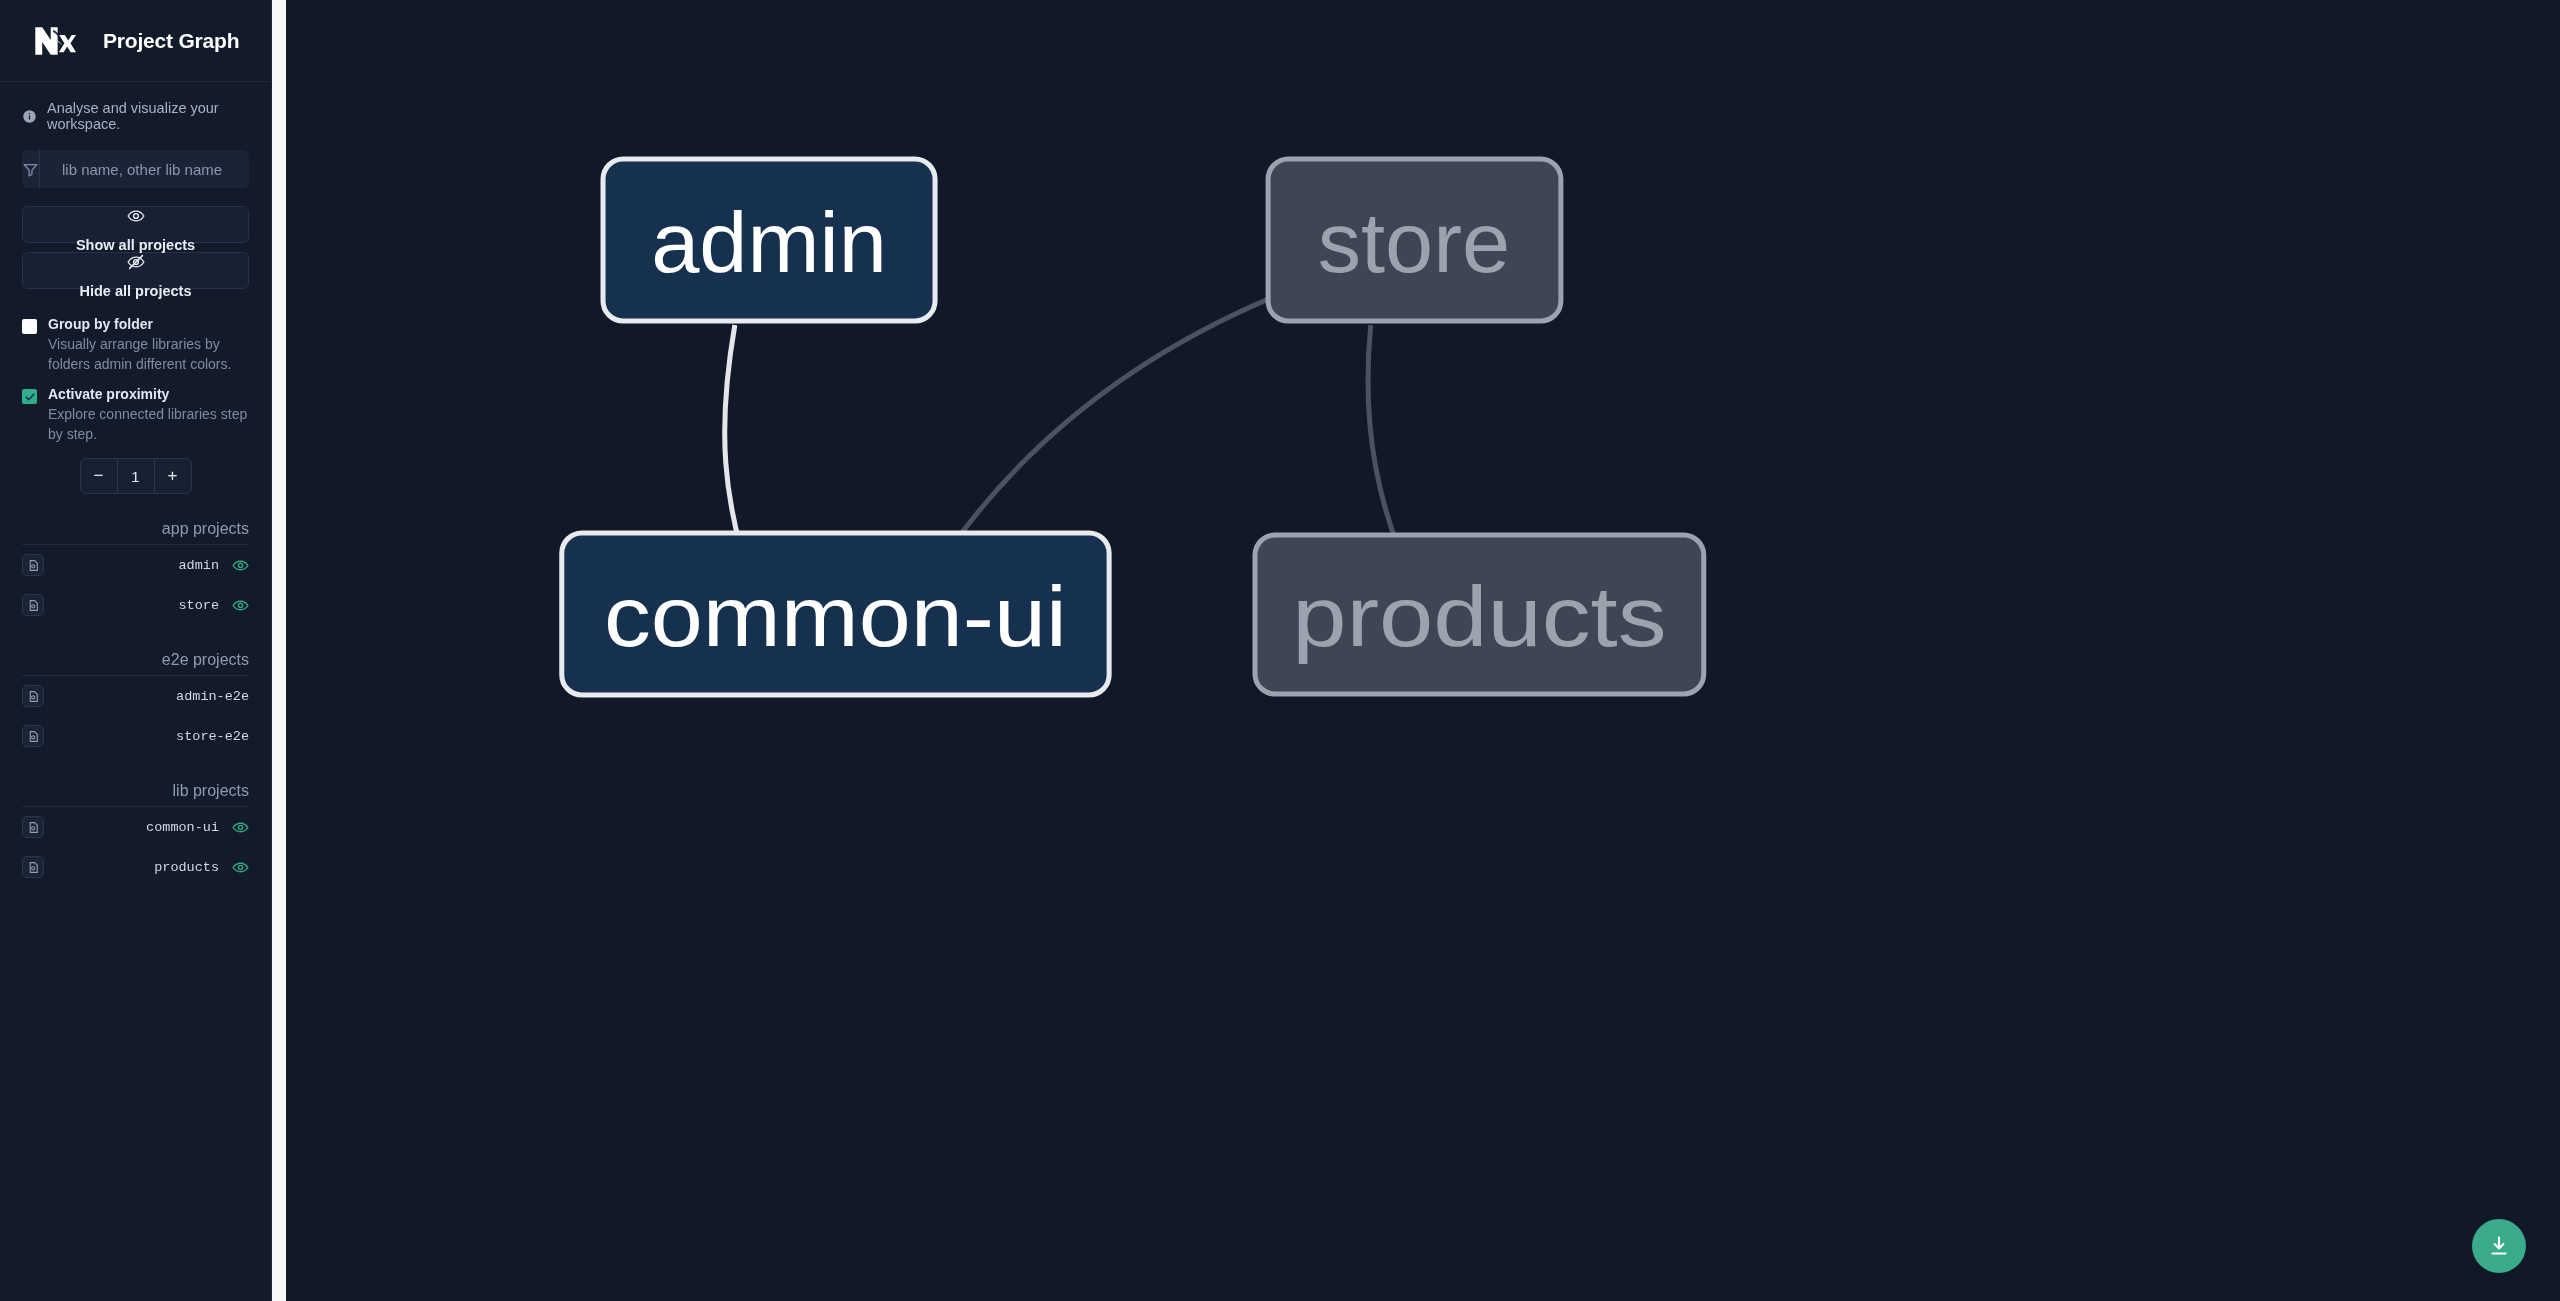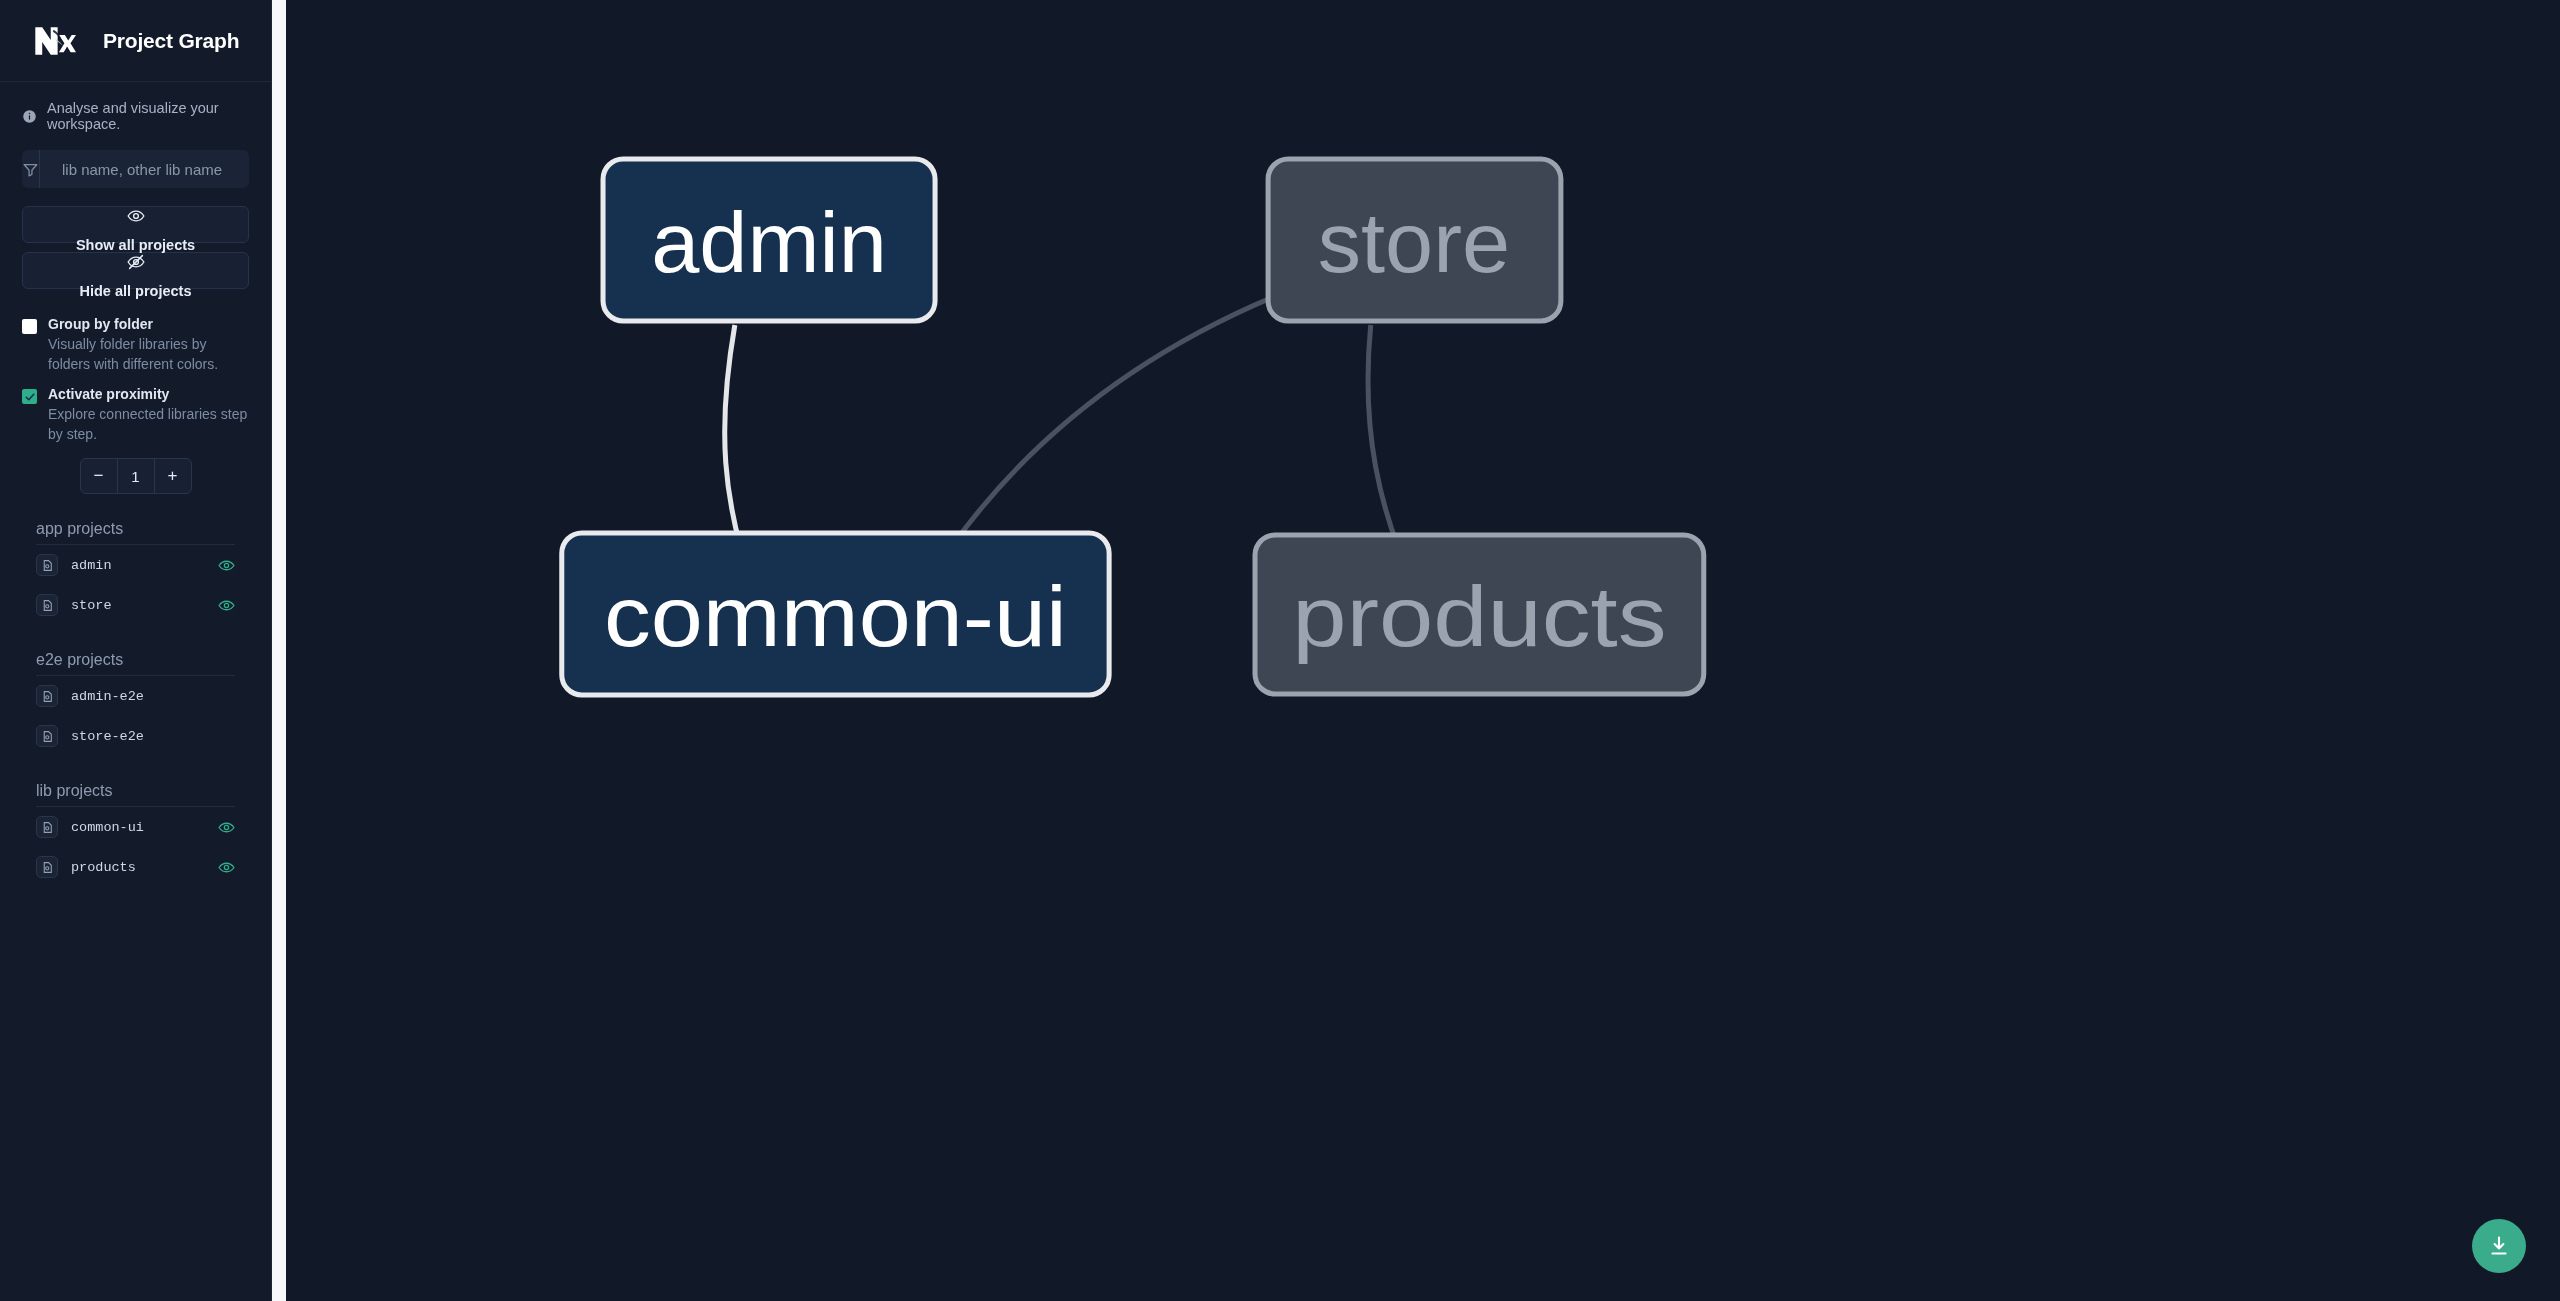--- a/index.html
+++ b/index.html
@@ -108,21 +108,21 @@
   }
   .stepper button, .stepper .val {
     flex: 1; background: transparent; border: 0;
     color: #e4eaf3; font-size: 17px;
     display: flex; align-items: center; justify-content: center;
     font-family: "Liberation Sans", sans-serif;
     cursor: pointer;
   }
   .stepper .val { font-size: 15px; border-left: 1px solid #2b3549; border-right: 1px solid #2b3549; cursor: default;}
 
-  .group { padding: 0 36px; margin-top: 26px; }
+  .group { padding: 0 22px; margin-top: 26px; text-align: right; }
   .group-title { color: #8e9bb0; font-size: 16px; padding-bottom: 6px; }
   .group-rule { height: 1px; background: #232c3e; }
   .proj-row {
     display: flex; align-items: center; gap: 13px;
     height: 40px; cursor: pointer;
   }
   .proj-icon {
     width: 22px; height: 22px; flex: 0 0 22px;
     border-radius: 5px;
     background: #1b2434; border: 1px solid #2b3549;
@@ -230,21 +230,21 @@
           <path d="M3.5 20.5 20.5 3.5" stroke="#e8edf5" stroke-width="1.9" stroke-linecap="round"></path>
         </svg>
         <span>Hide all projects</span>
       </button>
     </div>
 
     <div class="chk-row" style="padding-top:18px;">
       <div class="chk off-white"></div>
       <div class="chk-texts">
         <div class="chk-label">Group by folder</div>
-        <div class="chk-desc">Visually folder libraries by folders with different colors.</div>
+        <div class="chk-desc">Visually arrange libraries by folders admin different colors.</div>
       </div>
     </div>
 
     <div class="chk-row" style="padding-top:12px;">
       <div class="chk on">
         <svg viewBox="0 0 24 24">
           <path d="M4.5 12.5 9.5 17.5 19.5 6.5" fill="none" stroke="#16314f" stroke-width="3.2" stroke-linecap="round" stroke-linejoin="round"></path>
         </svg>
       </div>
       <div class="chk-texts">

